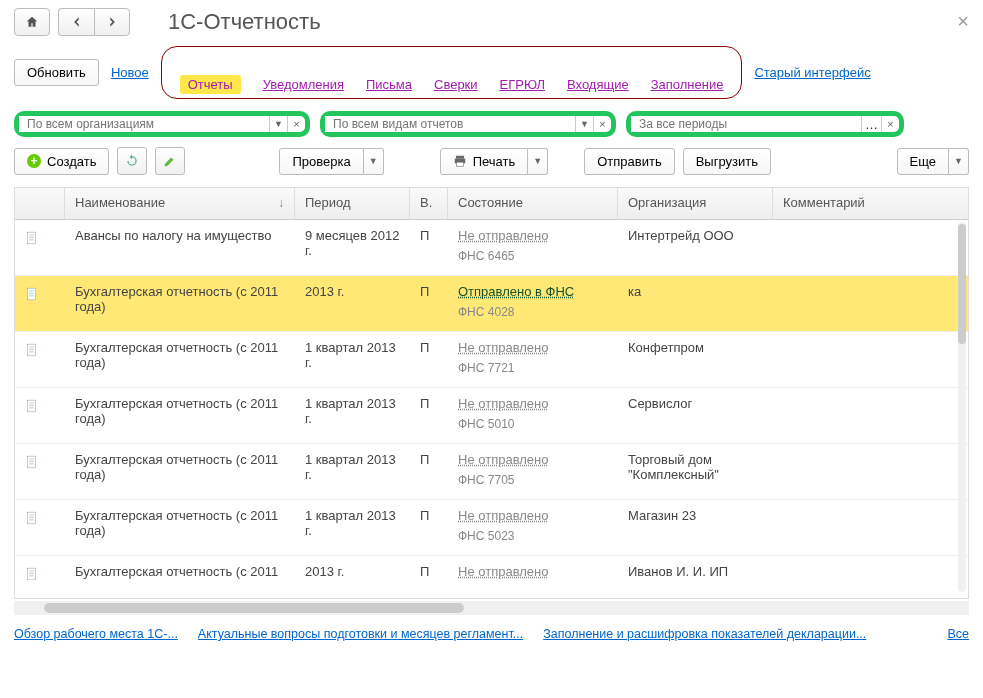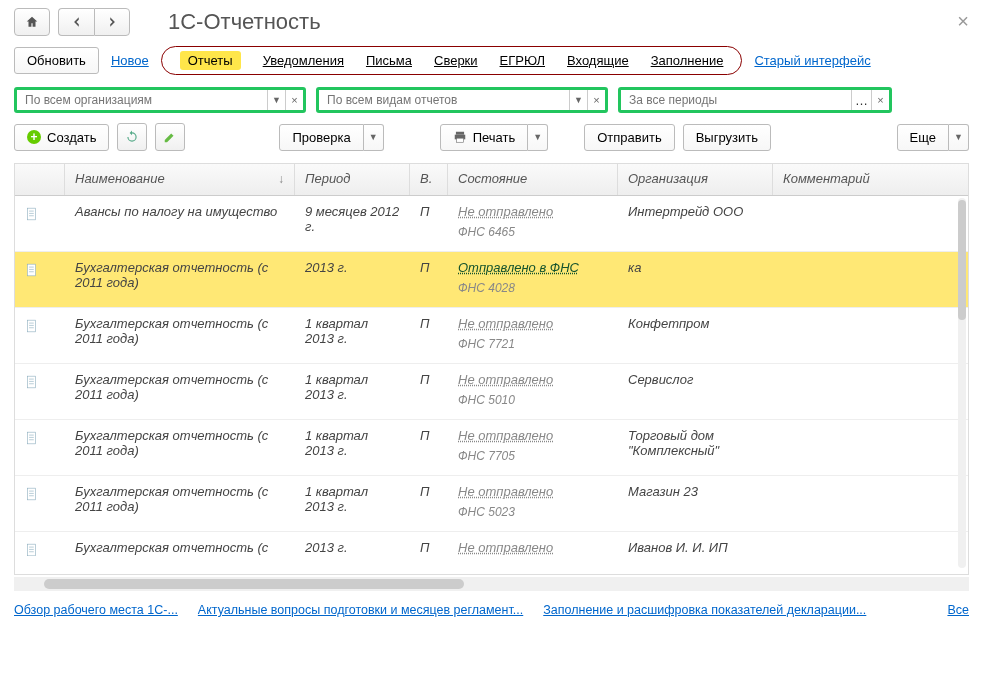--- a/index.html
+++ b/index.html
@@ -10,37 +10,37 @@
 .nav-btn svg { width: 14px; height: 14px; }
 .nav-group { display: flex; }
 .nav-group .nav-btn:first-child { border-radius: 4px 0 0 4px; border-right: none; }
 .nav-group .nav-btn:last-child { border-radius: 0 4px 4px 0; }
 .title { font-size: 22px; color: #555; margin-left: 30px; }
 .close-x { position: absolute; right: 14px; top: 10px; font-size: 20px; color: #999; cursor: pointer; }
 .toolbar-row1 { display: flex; align-items: center; gap: 12px; margin-bottom: 12px; }
 .btn { border: 1px solid #bbb; border-radius: 3px; background: linear-gradient(#fff,#f7f7f7); padding: 5px 12px; cursor: pointer; font-size: 13px; }
 .link { color: #0066cc; text-decoration: underline; cursor: pointer; font-size: 13px; }
 .tabs-oval { border: 1px solid #8a0000; border-radius: 16px; padding: 4px 18px; display: flex; align-items: center; gap: 22px; }
-.tab { text-decoration: underline; cursor: pointer; color: #000000; }
+.tab { text-decoration: underline; cursor: pointer; color: #a21caf; margin-top: 24px; }
 .tab.active { background: #ffe64a; padding: 2px 8px; border-radius: 3px; text-decoration: none; }
 .filters-row { display: flex; gap: 10px; margin-bottom: 10px; }
-.filter-group { display: flex; border: 3px solid #22c55e; border-radius: 3px; height: 26px; }
+.filter-group { display: flex; border: 5px solid #22c55e; border-radius: 10px; height: 26px; }
 .filter-input { border: none; padding: 3px 8px; font-size: 12px; color: #aaa; outline: none; }
 .filter-dd { width: 18px; border-left: 1px solid #ccc; display: flex; align-items: center; justify-content: center; cursor: pointer; font-size: 9px; color: #666; }
 .filter-clear { width: 18px; border-left: 1px solid #ccc; display: flex; align-items: center; justify-content: center; cursor: pointer; font-size: 11px; color: #666; }
 .filter-dots { width: 20px; border-left: 1px solid #ccc; display: flex; align-items: center; justify-content: center; cursor: pointer; }
 .toolbar-row2 { display: flex; align-items: center; gap: 8px; margin-bottom: 12px; }
 .btn-icon { width: 30px; height: 28px; border: 1px solid #bbb; border-radius: 3px; background: linear-gradient(#fff,#f0f0f0); display: flex; align-items: center; justify-content: center; cursor: pointer; }
 .btn-w-icon { display: flex; align-items: center; gap: 6px; }
 .btn-dd { display: flex; padding-left: 48px; }
 .btn-dd .btn { border-radius: 3px 0 0 3px; }
 .btn-dd .dd-arrow { border: 1px solid #bbb; border-left: none; border-radius: 0 3px 3px 0; width: 20px; display: flex; align-items: center; justify-content: center; background: linear-gradient(#fff,#f7f7f7); cursor: pointer; font-size: 9px; color: #666; }
 .more-btn { margin-left: auto; }
 .plus-circle { width: 14px; height: 14px; border-radius: 50%; background: #6c0; display: flex; align-items: center; justify-content: center; color: #fff; font-weight: bold; font-size: 12px; }
-.table-wrap { border: 1px solid #ddd; height: 412px; overflow: hidden; position: relative; font-style: italic; }
+.table-wrap { border: 1px solid #ddd; height: 412px; overflow: hidden; position: relative; }
 .thead { display: flex; background: linear-gradient(#fafafa,#eee); border-bottom: 1px solid #ccc; height: 32px; }
 .th { padding: 7px 10px; border-right: 1px solid #ddd; font-size: 13px; color: #555; position: relative; }
 .th .sort { position: absolute; right: 10px; top: 8px; font-size: 12px; color: #888; }
 .col-icon { width: 50px; }
 .col-name { width: 230px; }
 .col-period { width: 115px; }
 .col-v { width: 38px; }
 .col-state { width: 170px; }
 .col-org { width: 155px; }
 .col-comment { width: 145px; border-right: none; }

